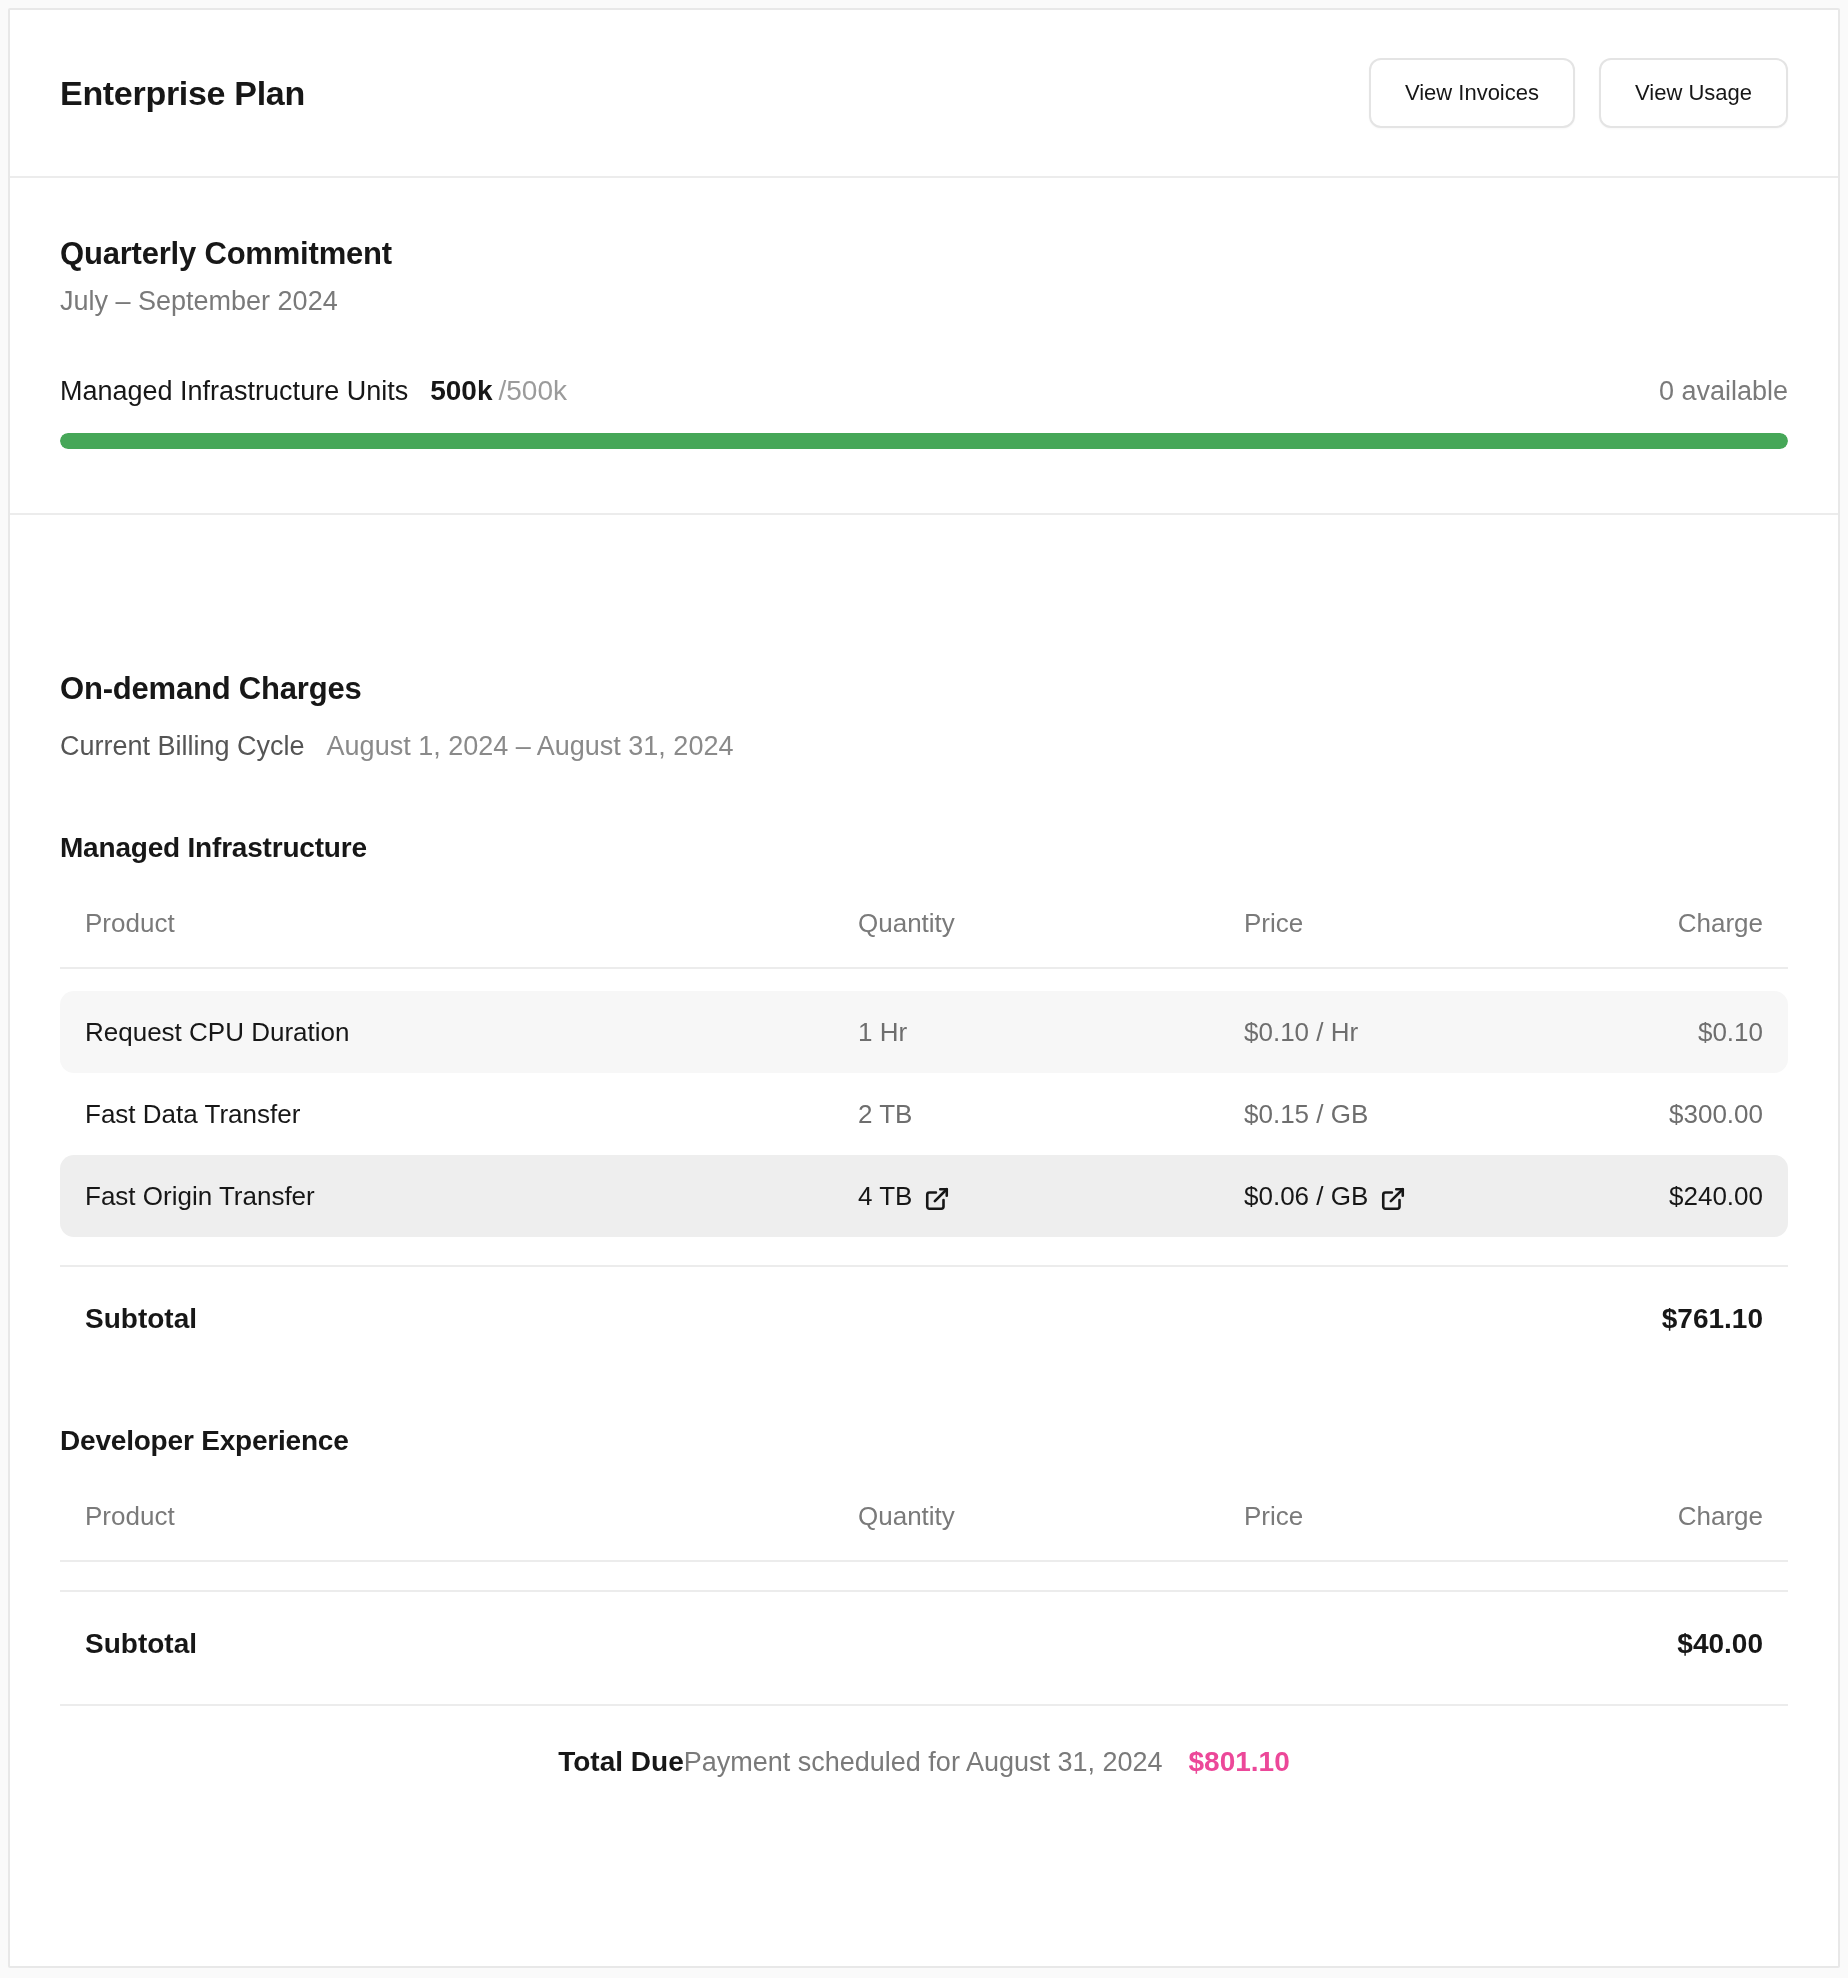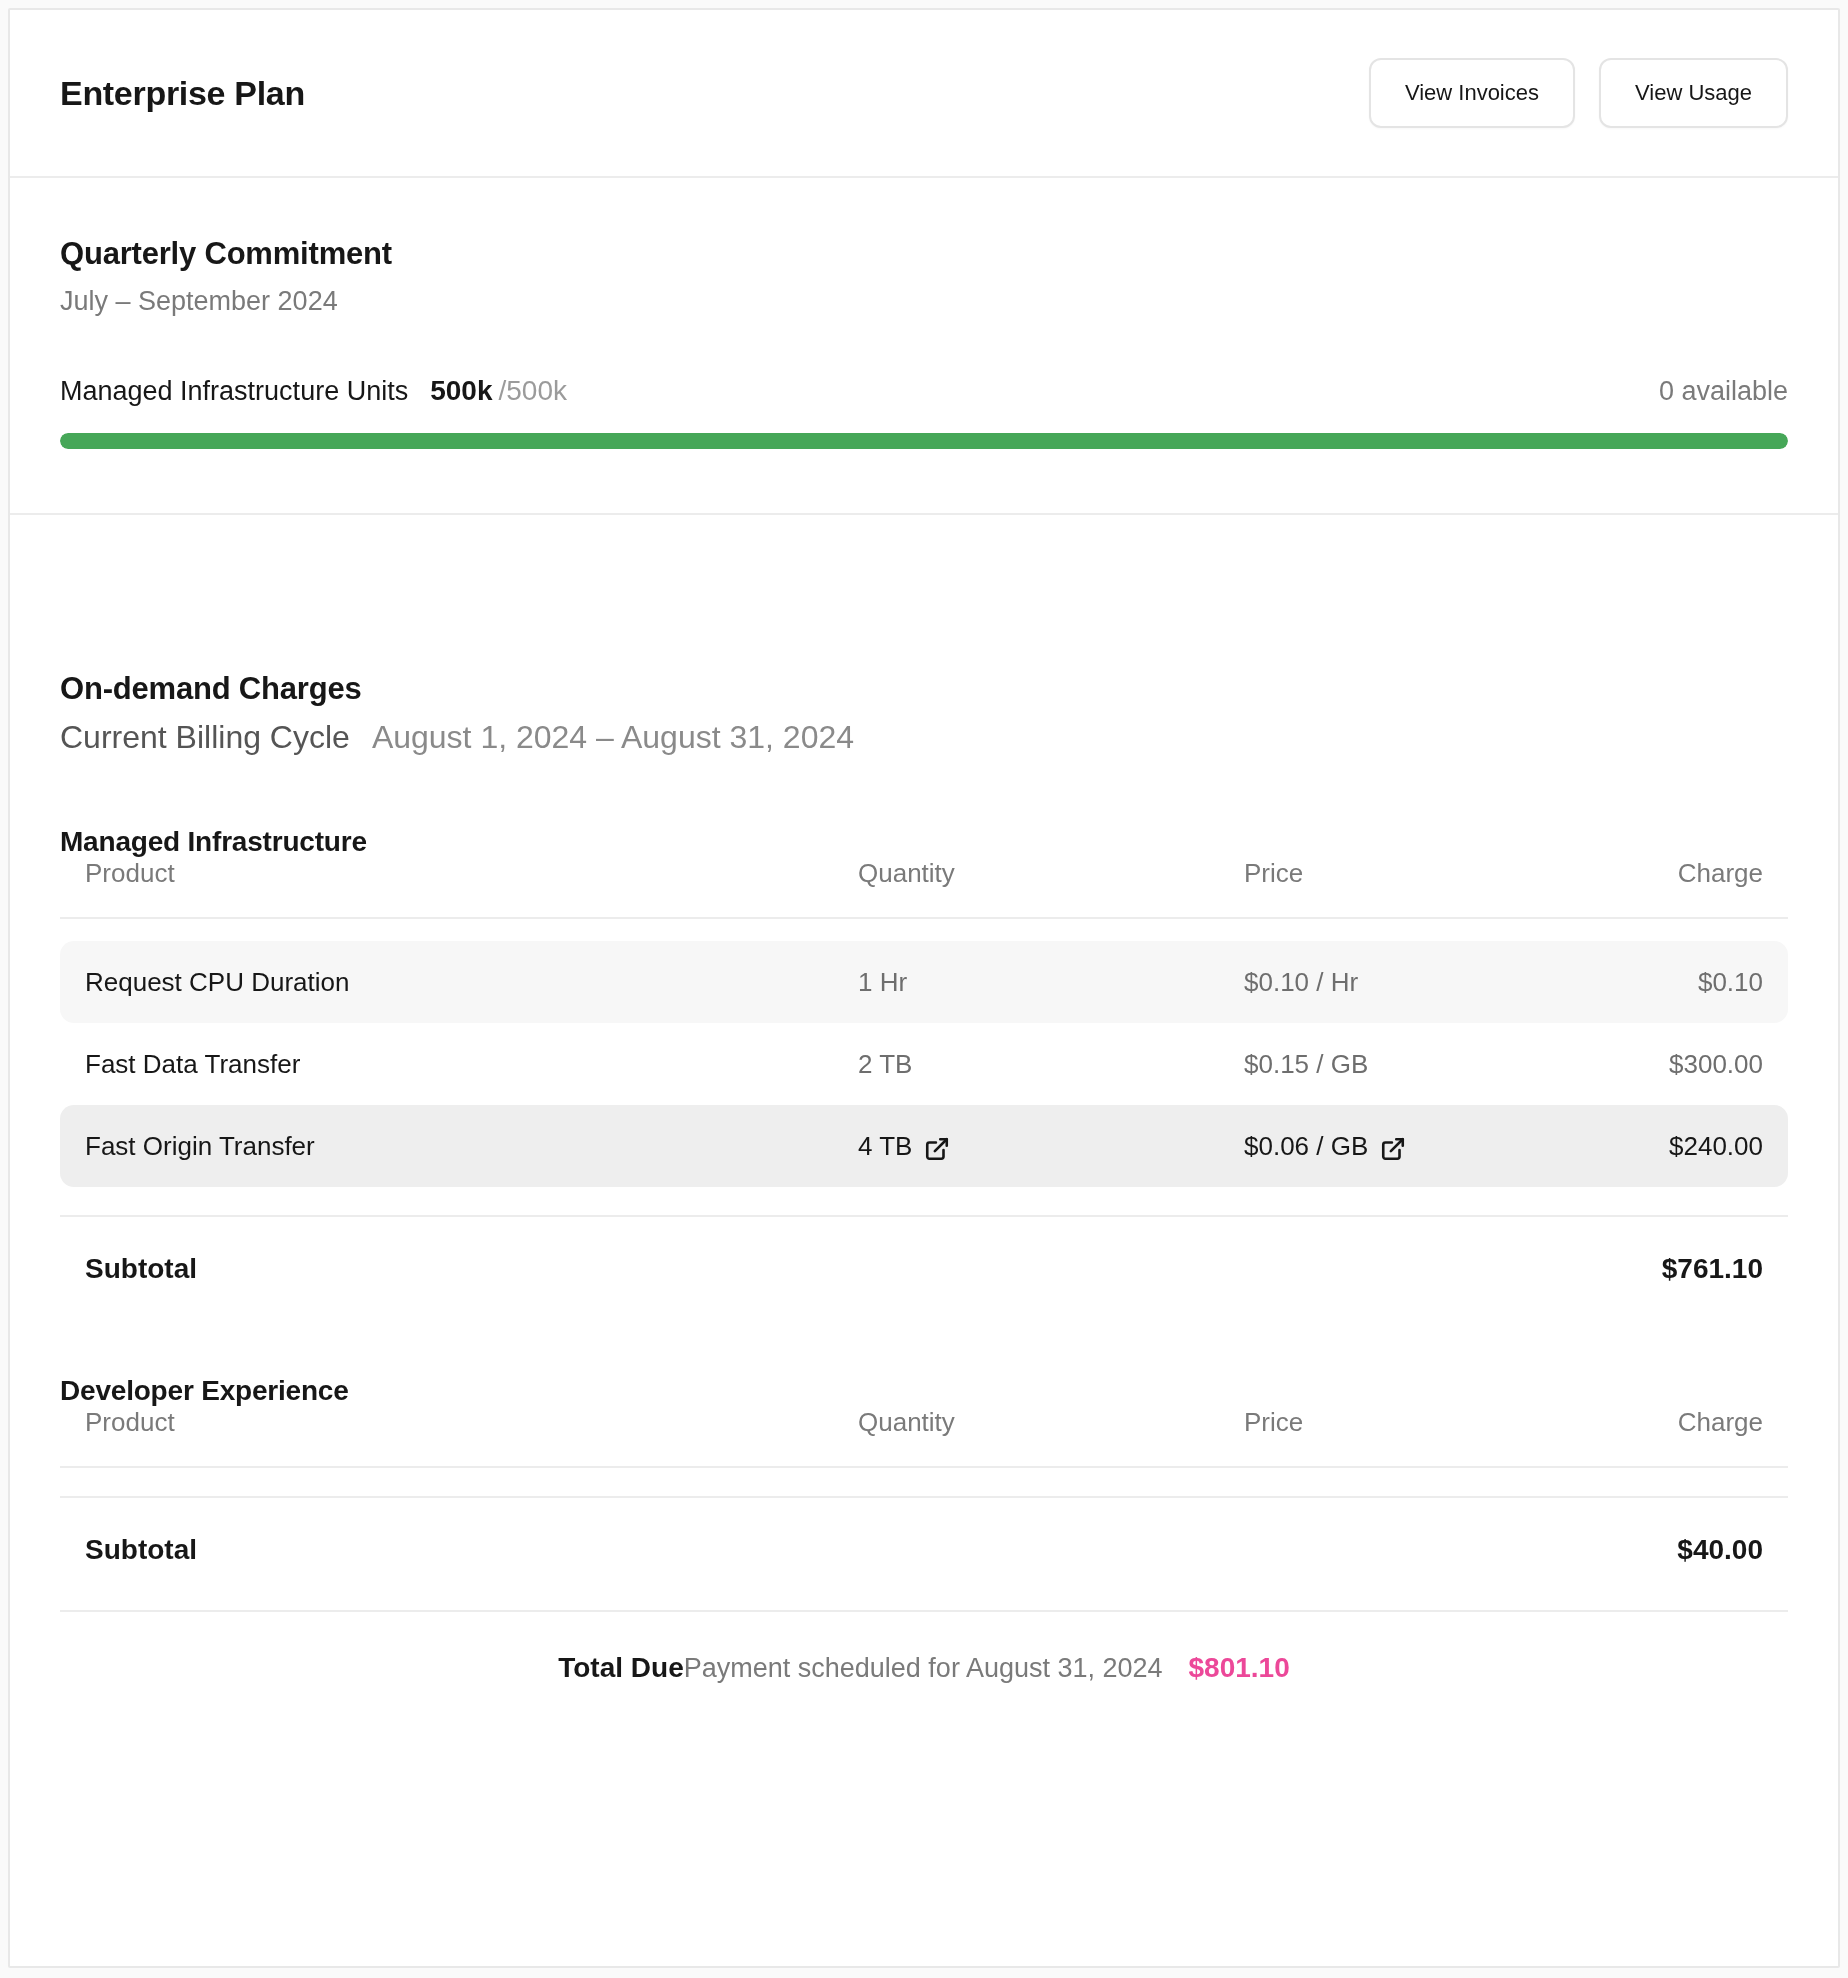--- a/index.html
+++ b/index.html
@@ -64,27 +64,28 @@
   .usage-label{font-size:27px;font-weight:500;color:#171717;}
   .usage-used{margin-left:22px;font-size:28px;font-weight:700;color:#171717;}
   .usage-total{margin-left:6px;font-size:28px;color:#9b9b9b;}
   .usage-available{font-size:27px;color:#7a7a7a;}
   .progress-track{
     margin-top:26px;height:16px;border-radius:9px;background:#edf7ee;overflow:hidden;
   }
   .progress-fill{height:100%;border-radius:9px;background:#46a758;}
   
   .charges{padding:156px 50px 0;box-sizing:border-box;}
-  .cycle-line{margin-top:12px;font-size:32px;display:flex;gap:22px;align-items:center;}
+  .cycle-line{margin-top:24px;font-size:27px;display:flex;gap:22px;align-items:center;}
   .cycle-label{color:#555555;}
   .cycle-range{color:#8a8a8a;}
   .group-title{font-size:28px;font-weight:700;letter-spacing:-0.2px;color:#171717;}
   .gt-1{margin-top:70px;}
   .gt-2{margin-top:48px;}
   .thead{
+    margin-top:44px;
     display:grid;grid-template-columns:773px 386px 400px 1fr;
     padding:0 25px 28px;
     border-bottom:2px solid #ececec;
     font-size:26px;color:#7a7a7a;
   }
   .thead .col-charge{text-align:right;}
   .tbody{margin-top:22px;}
   .trow{
     display:grid;grid-template-columns:773px 386px 400px 1fr;
     align-items:center;

